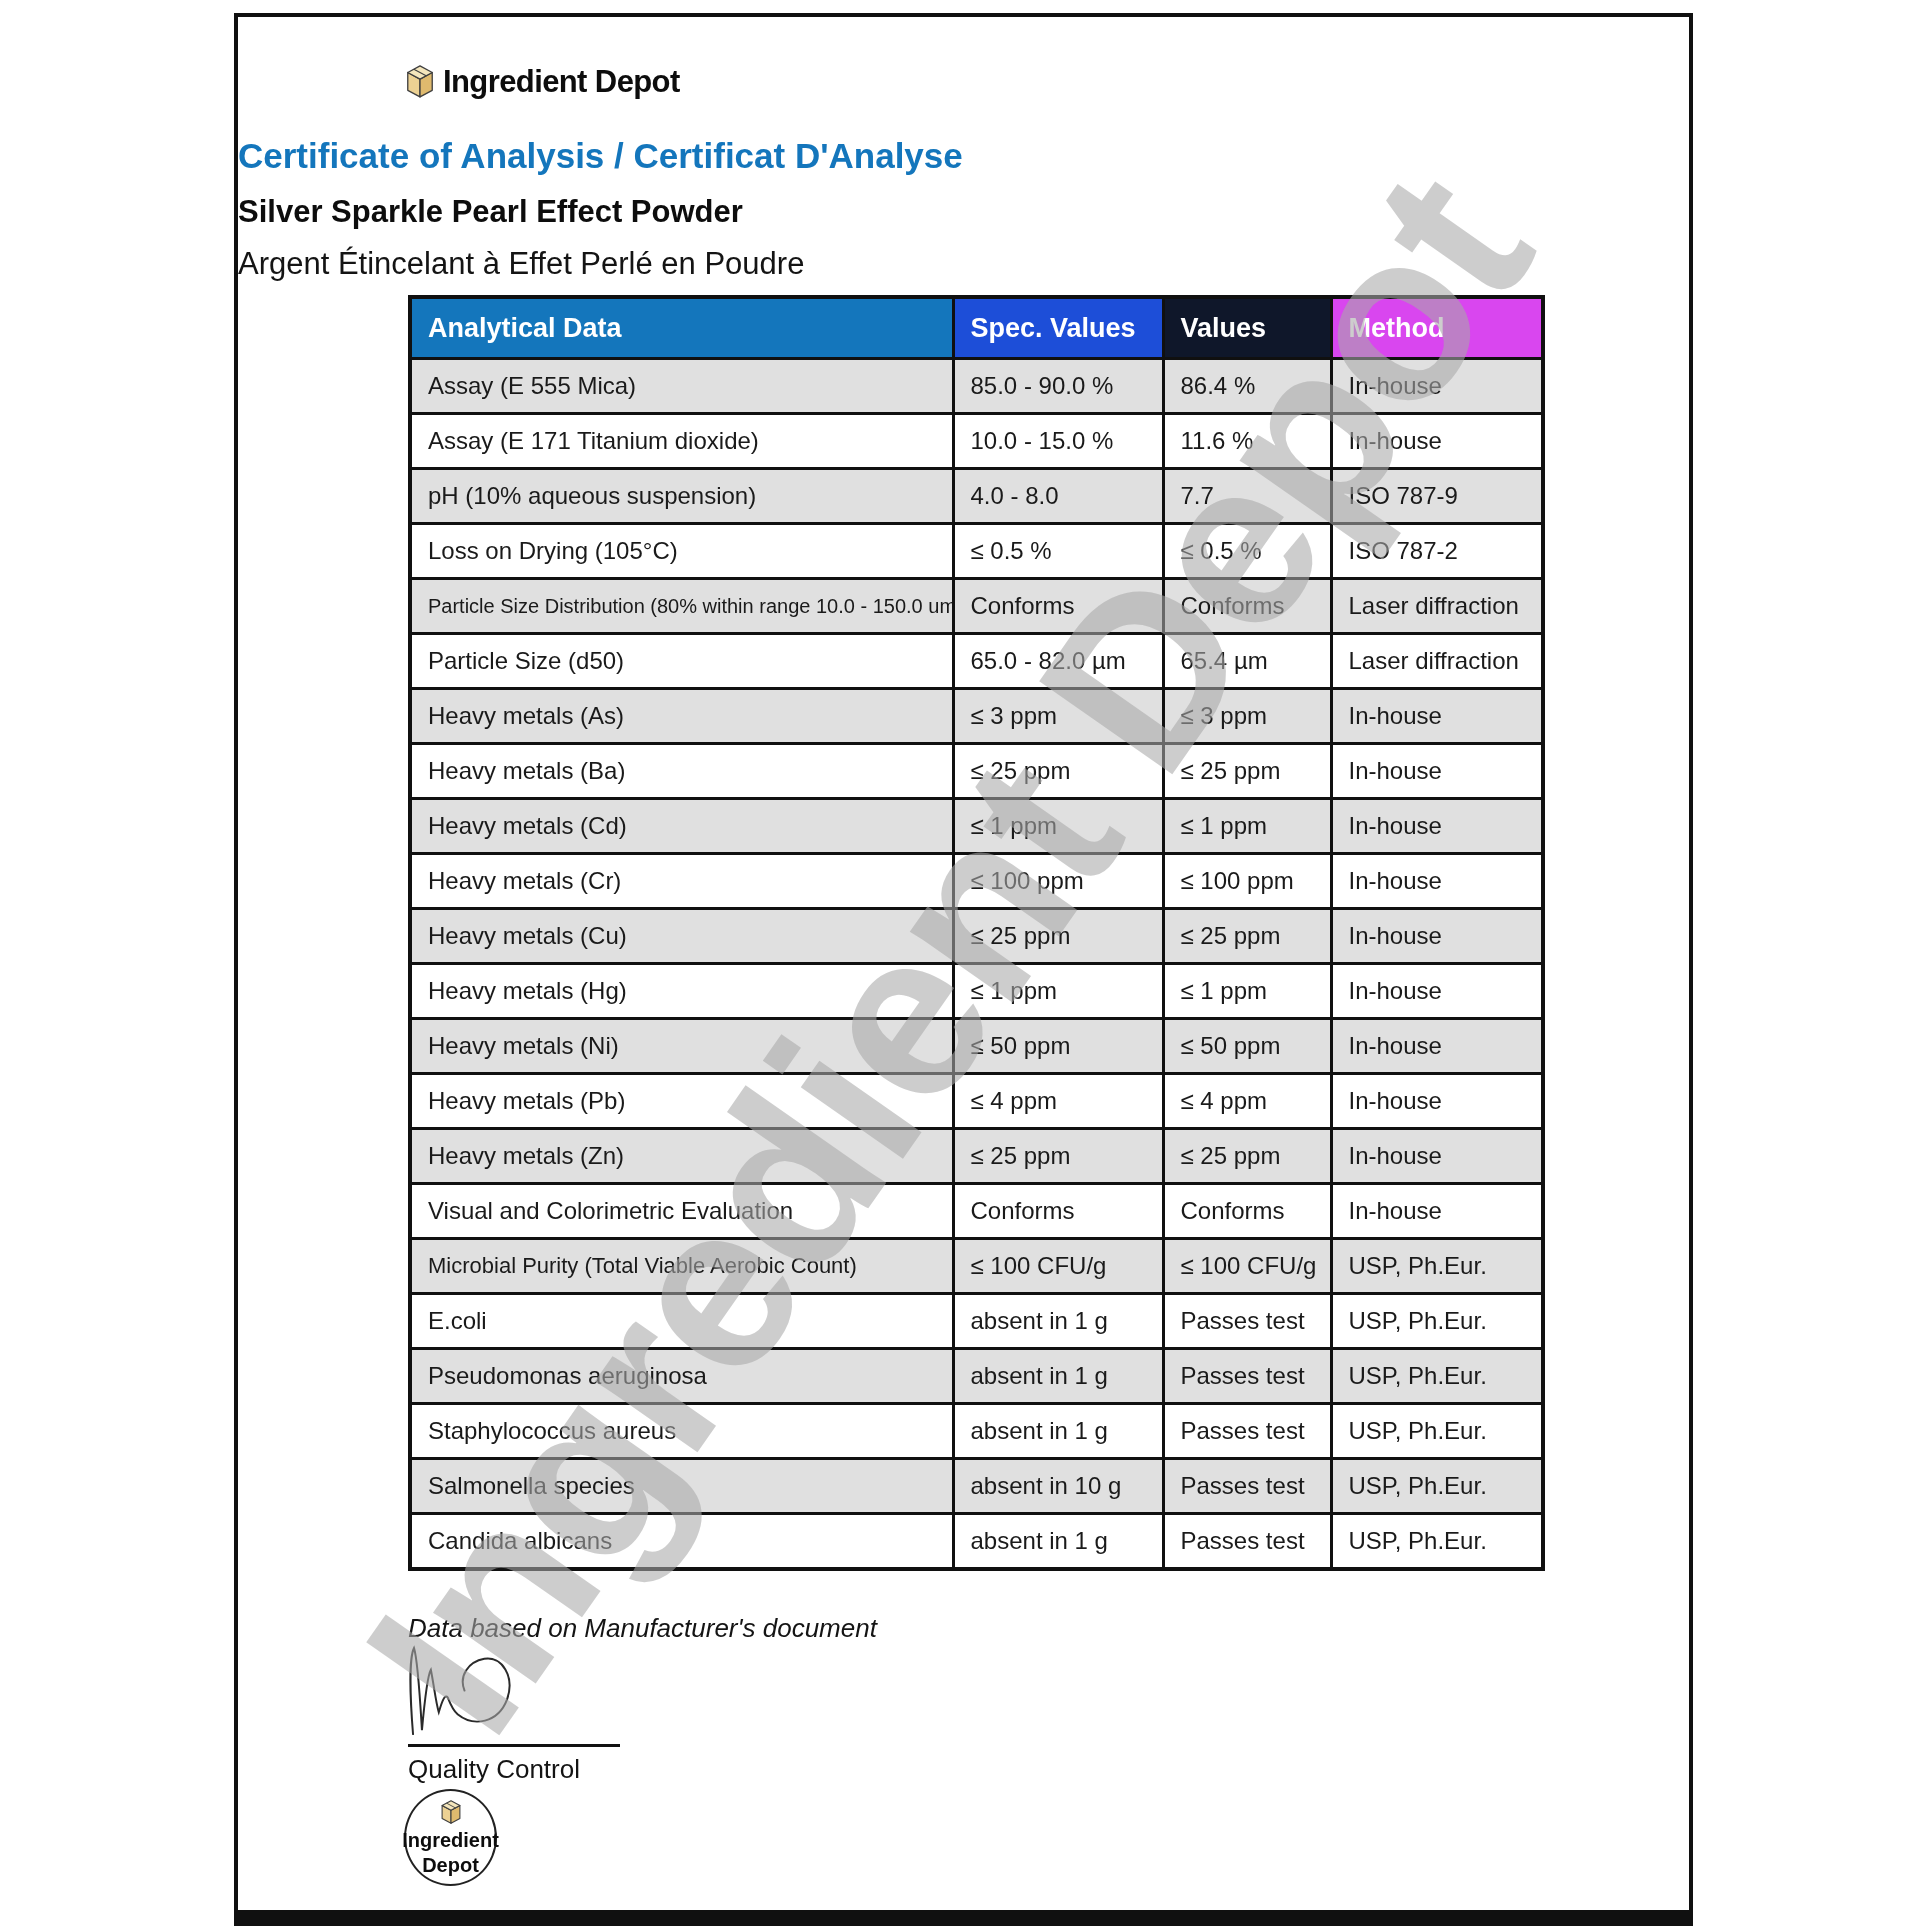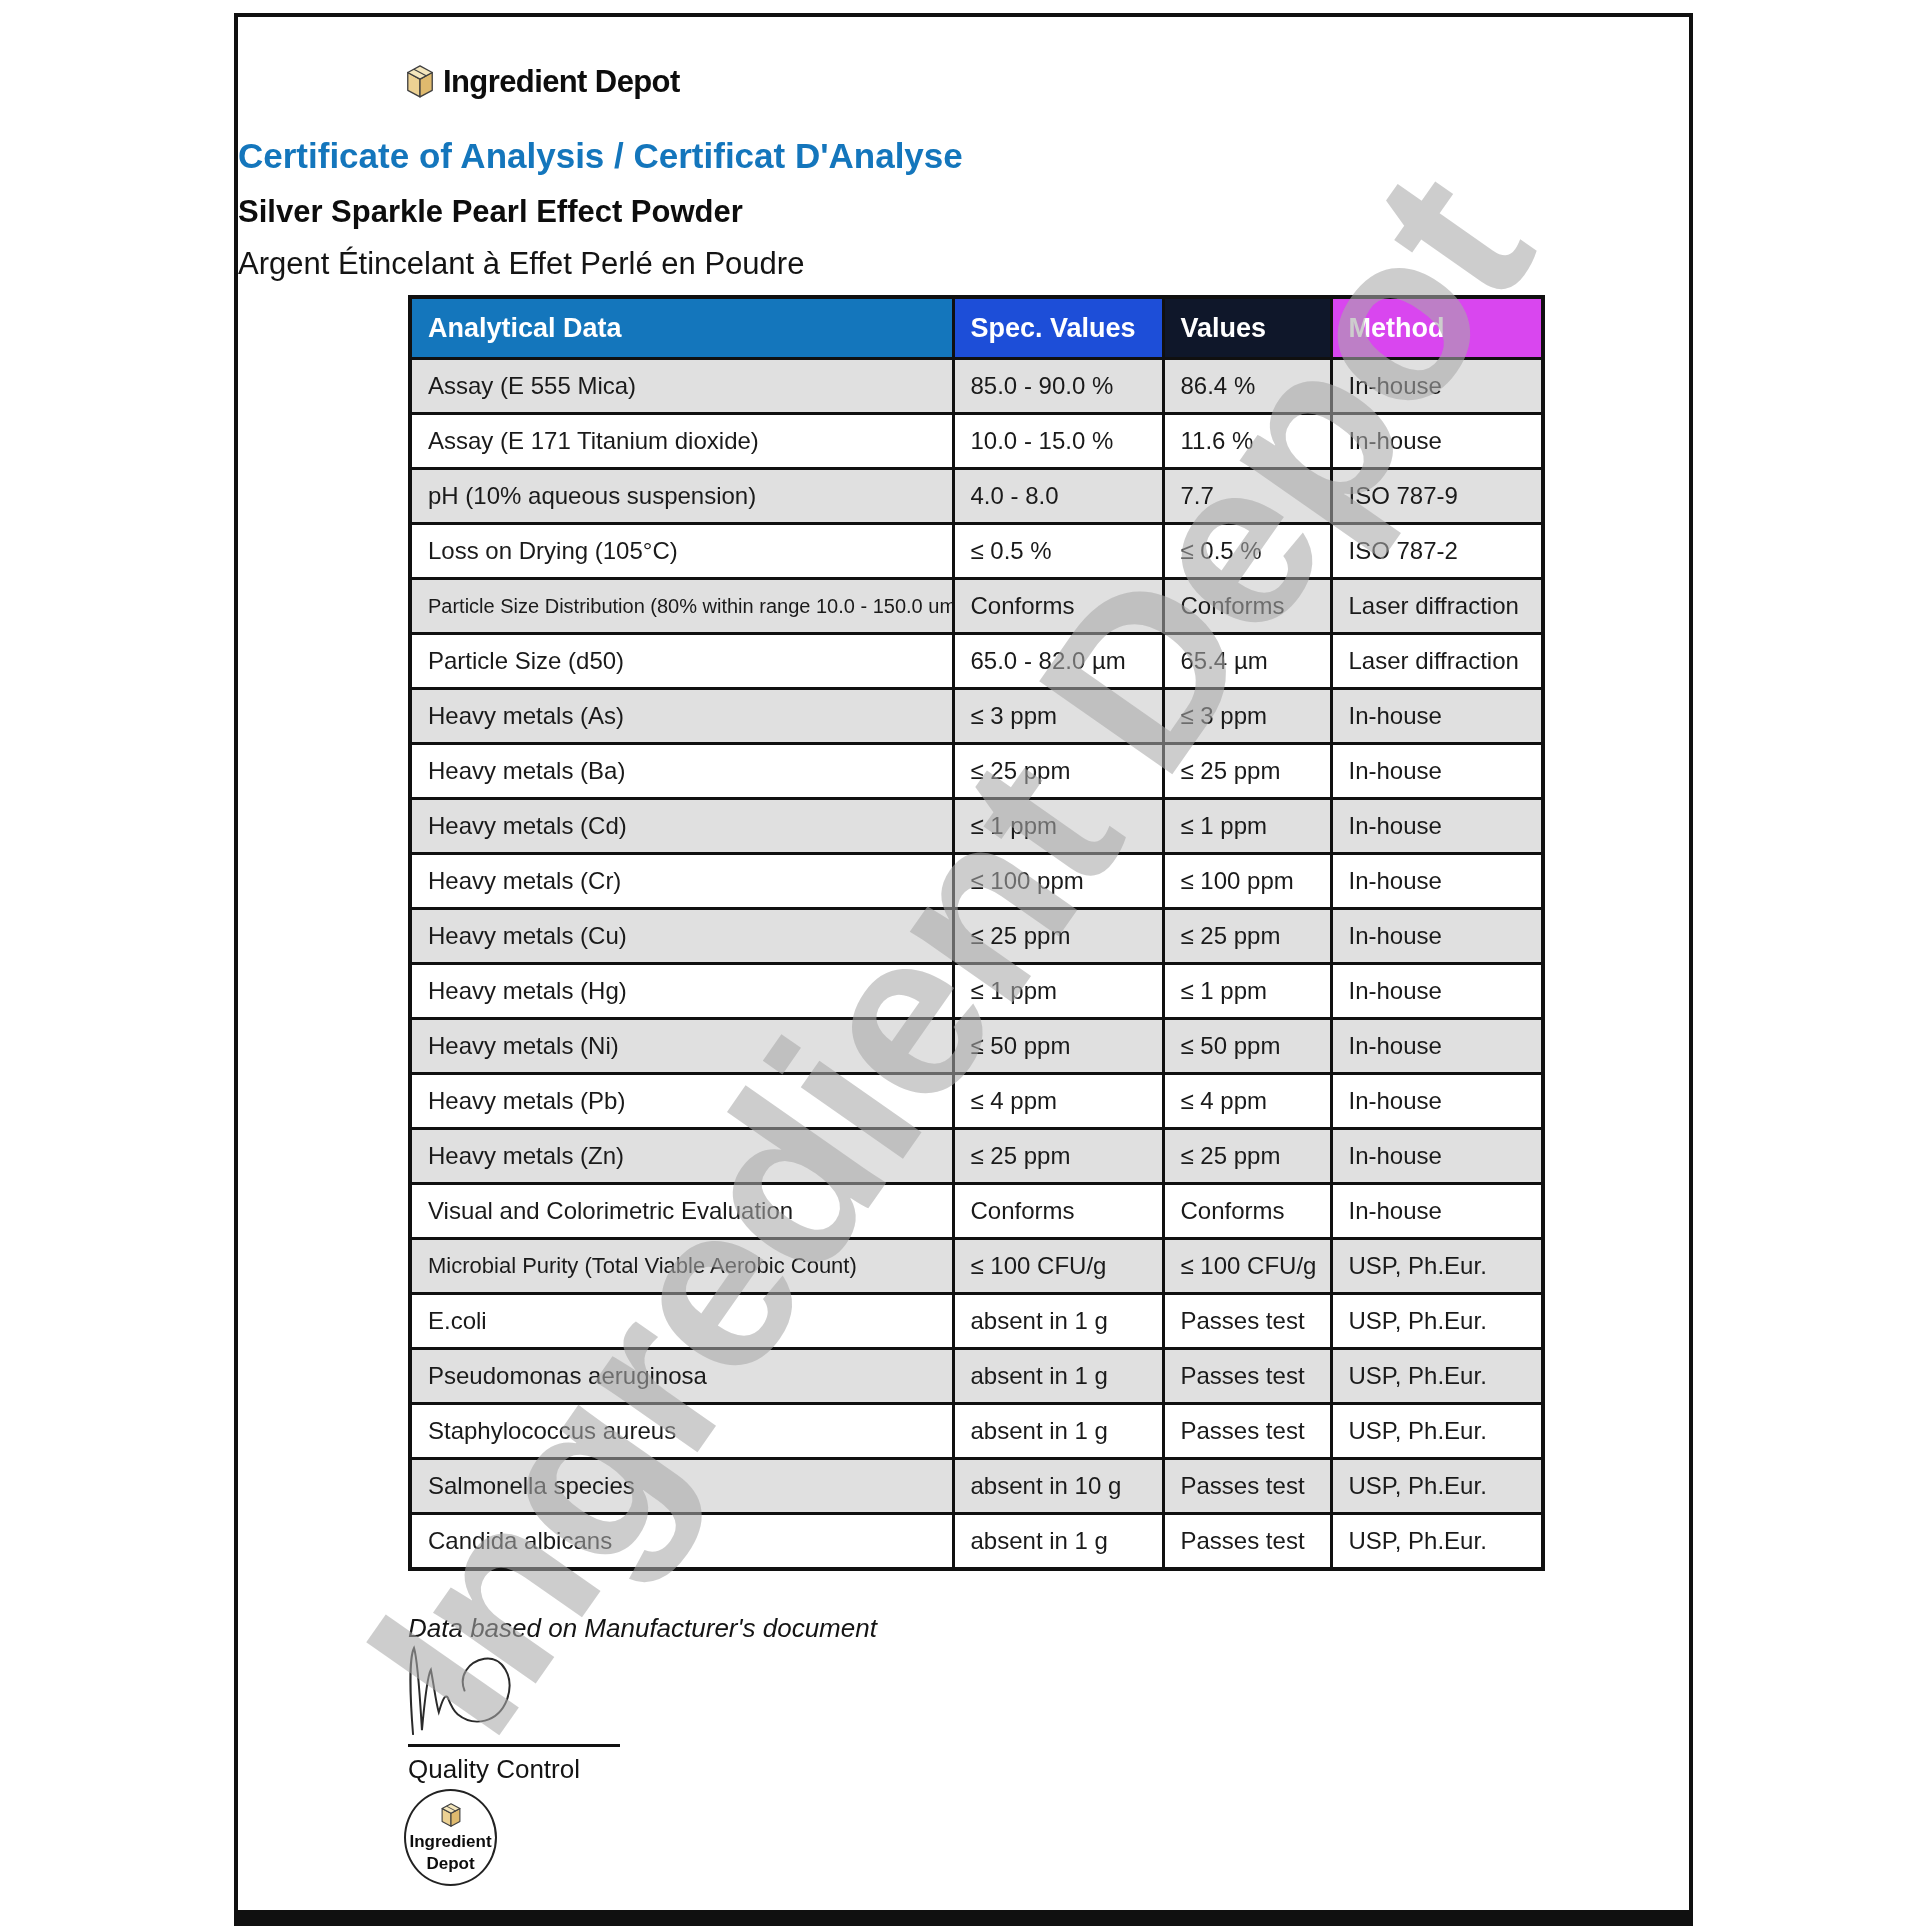--- a/index.html
+++ b/index.html
@@ -49,21 +49,21 @@
   .note { position:absolute; left:170px; top:1596px; font-size:26px;font-style:italic; }
   .signature { position:absolute; left:168px; top:1626px; }
   .sig-line { position:absolute; left:170px; top:1727px; width:212px; border-top:3px solid #111; }
   .qc { position:absolute; left:170px; top:1737px; font-size:26px; }
   .stamp {
     position:absolute; left:166px; top:1772px; width:89px; height:93px;
     border:2.5px solid #222; border-radius:50%; background:#fff;
     display:flex; flex-direction:column; align-items:center; justify-content:center; gap:1px;
     z-index:7;
   }
-  .stamp-text { font-size:17px; font-weight:bold; line-height:1.18; color:#0d0d0d; }
+  .stamp-text { font-size:20px; font-weight:bold; line-height:1.18; color:#0d0d0d; }
 </style>
 </head>
 <body>
 
 <div class="frame">
 
   <div class="logo">
     <span>
       <svg width="32" height="36" viewBox="0 0 34 38" aria-hidden="true">
         <polygon points="4,11 17,18 17,37 4,30" fill="#ecd193" stroke="#3f3f3f" stroke-width="1.4" stroke-linejoin="round"></polygon>

